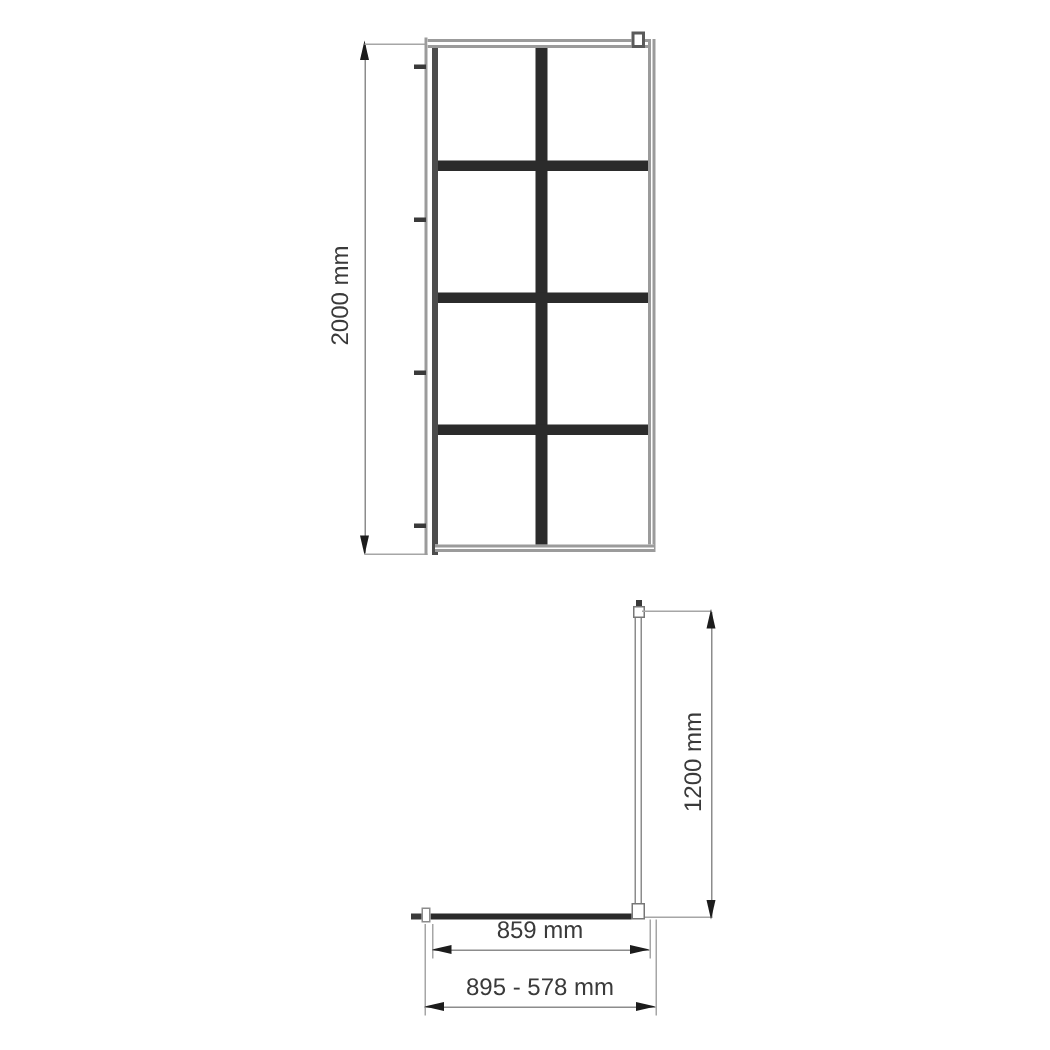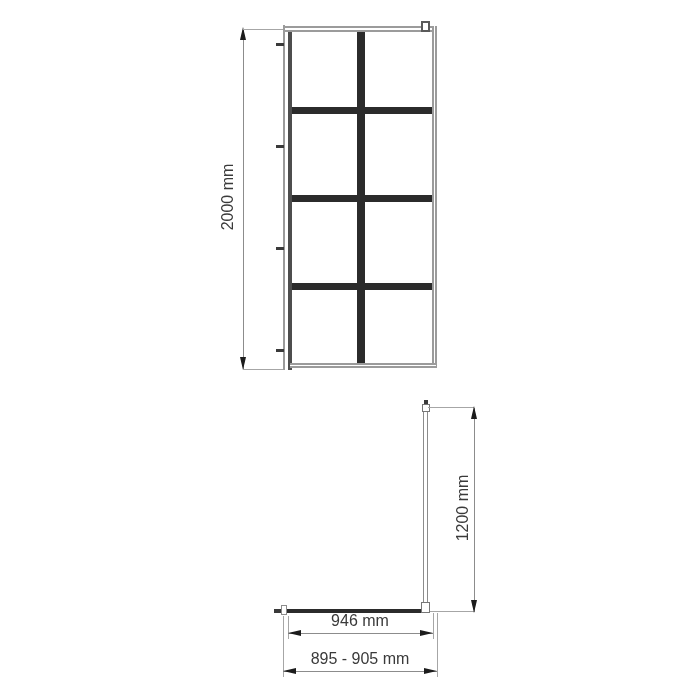--- a/index.html
+++ b/index.html
@@ -78,23 +78,23 @@
     <div class="abs line" style="left:474px;top:13px;width:1px;height:204px;"></div>
     <div class="abs arr arr-up" style="left:471px;top:11px;"></div>
     <div class="abs arr arr-down" style="left:471px;top:205px;"></div>
     <div class="abs dim-label rot" style="left:423px;top:103px;width:80px;height:20px;">1200 mm</div>
 
     <div class="abs ext" style="left:288px;top:221px;width:1px;height:23px;"></div>
     <div class="abs ext" style="left:433px;top:218px;width:1px;height:26px;"></div>
     <div class="abs line" style="left:288px;top:238px;width:145px;height:1px;"></div>
     <div class="abs arr arr-left" style="left:288px;top:235px;"></div>
     <div class="abs arr arr-right" style="left:420px;top:235px;"></div>
-    <div class="abs dim-label" style="left:310px;top:216px;width:100px;">946 mm</div>
+    <div class="abs dim-label" style="left:310px;top:216px;width:100px;">859 mm</div>
 
     <div class="abs ext" style="left:283px;top:221px;width:1px;height:61px;"></div>
     <div class="abs ext" style="left:437px;top:218px;width:1px;height:64px;"></div>
     <div class="abs line" style="left:283px;top:276px;width:154px;height:1px;"></div>
     <div class="abs arr arr-left" style="left:283px;top:273px;"></div>
     <div class="abs arr arr-right" style="left:424px;top:273px;"></div>
-    <div class="abs dim-label" style="left:290px;top:254px;width:140px;">895 - 905 mm</div>
+    <div class="abs dim-label" style="left:290px;top:254px;width:140px;">895 - 578 mm</div>
   </div>
 
 </div>
 
 </body></html>

